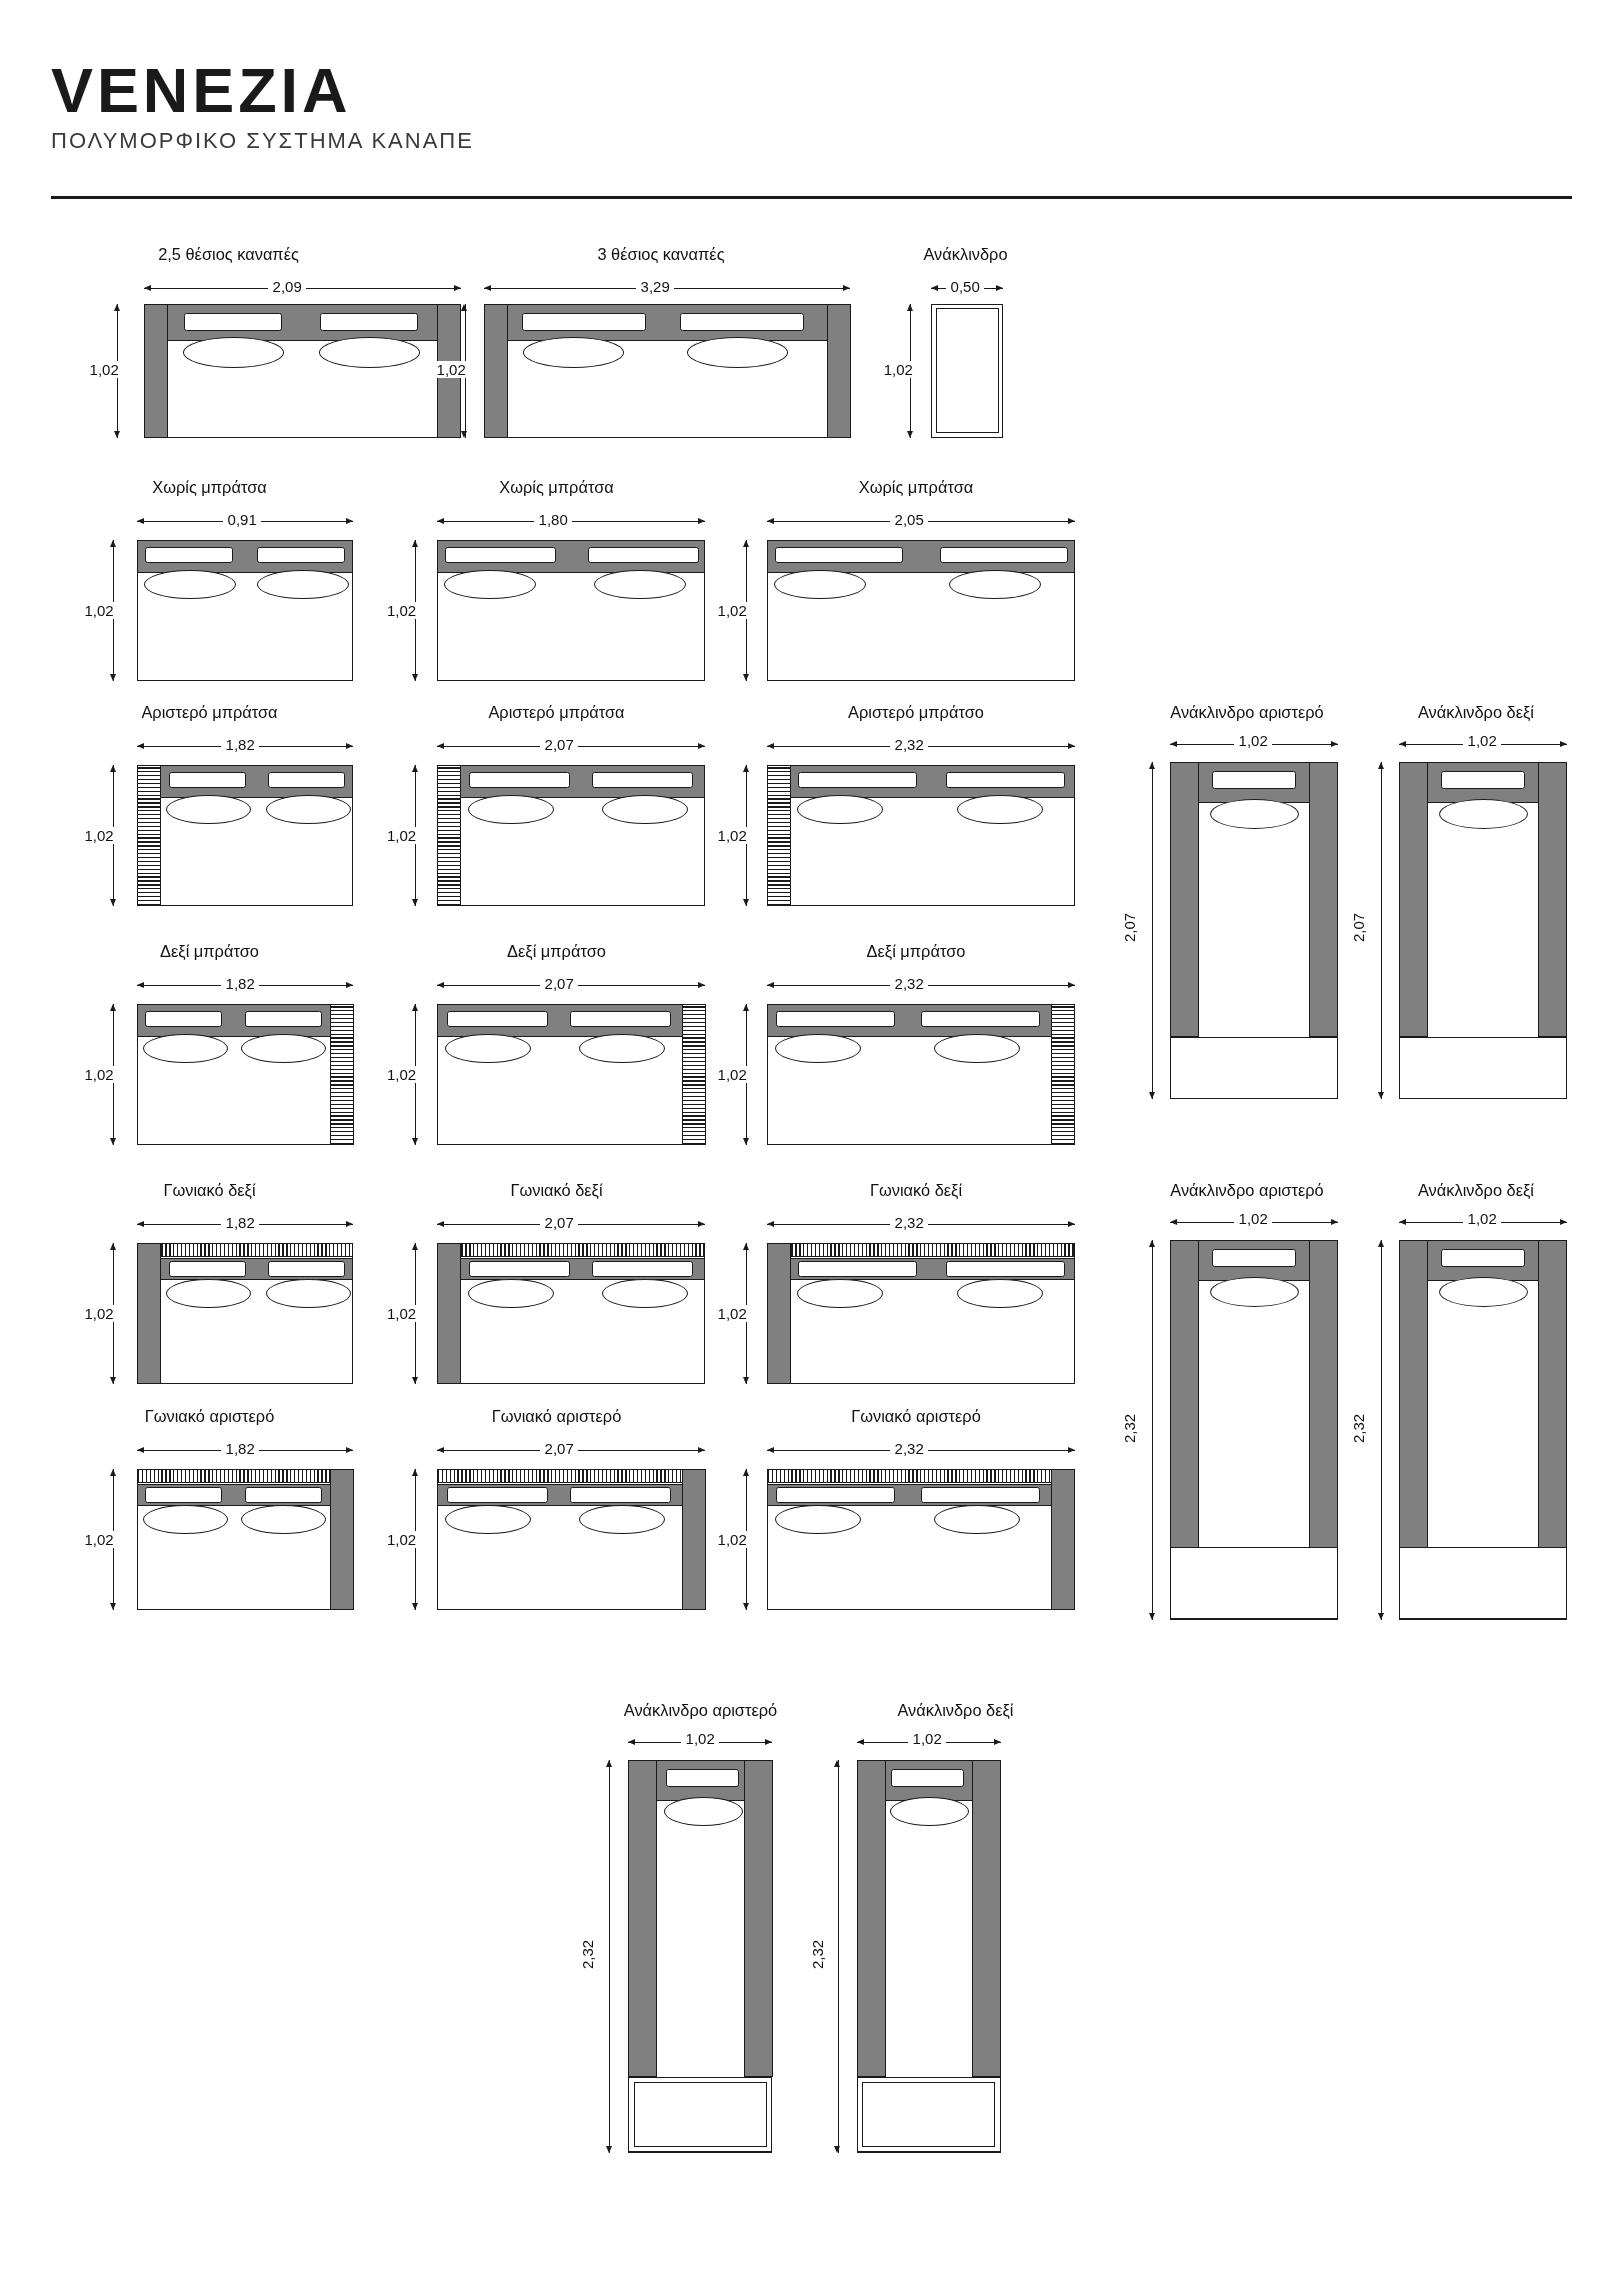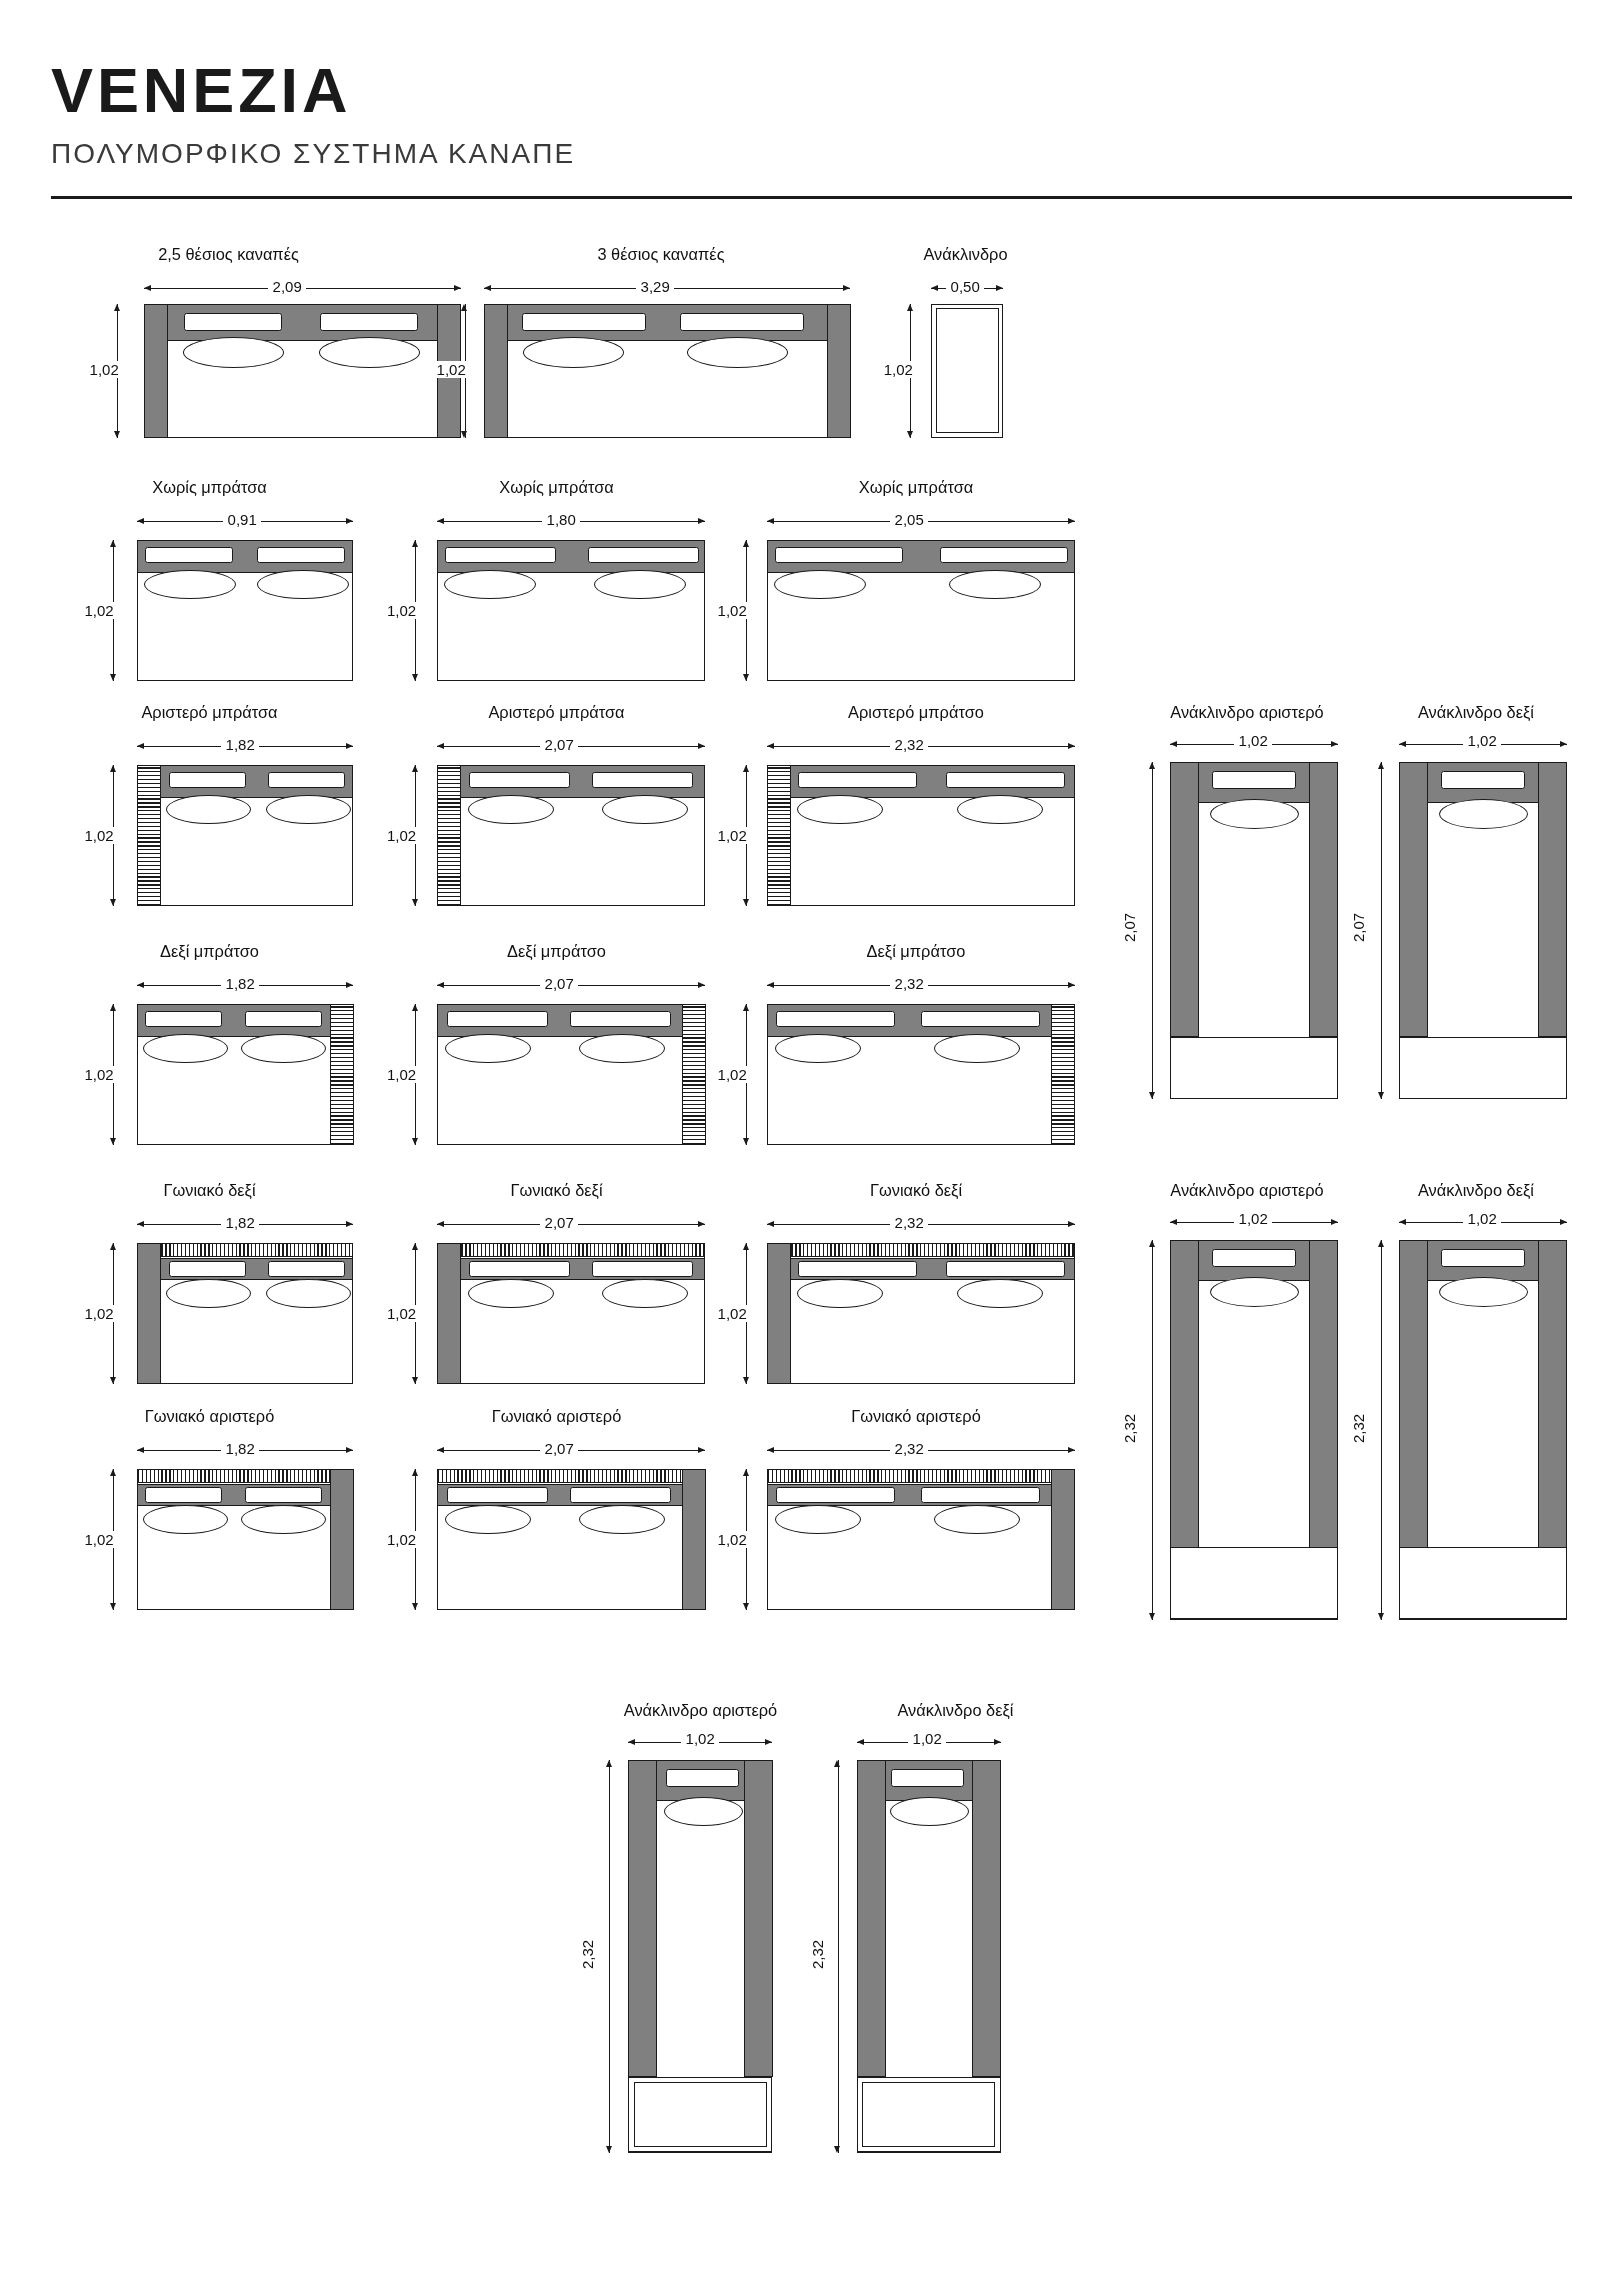--- a/index.html
+++ b/index.html
@@ -13,21 +13,21 @@
     overflow:hidden;
   }
 
   
   #header { position:absolute; left:51px; top:59px; width:1521px; }
   #brand-title {
     font-size:63px; font-weight:bold; letter-spacing:3.9px; line-height:1.0;
     color:#1a1a1a;
   }
   #brand-subtitle {
-    font-size:28px; letter-spacing:2px; color:#3a3a3a; margin-top:16px;
+    font-size:22px; letter-spacing:2px; color:#3a3a3a; margin-top:6px;
   }
   #header-rule {
     position:absolute; left:51px; top:196px; width:1521px; height:2.6px;
     background:#1a1a1a;
   }
 
   
   .fig { position:absolute; }
   .fig-title {
     position:absolute; left:0; right:0; top:0;
@@ -187,21 +187,21 @@
     <div class="pillow" style="left:185px; top:69px; width:88px; height:16.4px;"></div>
     <div class="ell" style="left:72px; top:92px; width:92px; height:29.4px;"></div>
     <div class="ell" style="left:185px; top:92px; width:92px; height:29.4px;"></div>
   </div>
 </div>
 
 <div class="fig" style="left:406px; top:478px; width:301px; height:222px;">
   <div class="fig-title">Χωρίς μπράτσα</div>
   <div class="draw">
     <div class="dim-h" style="left:31px; top:43px; width:268px;"></div>
-    <div class="dim-label" style="left:136px; top:33px;text-align:center;">1,80</div>
+    <div class="dim-label" style="left:128px; top:33px;text-align:center;">1,80</div>
     <div class="dim-v" style="left:9.2px; top:62px; height:141px;"></div>
     <div class="dim-label" style="left:-23.6px; top:124px;">1,02</div>
 
     <div class="body" style="left:31px; top:62px; width:268px; height:141px;"></div>
     <div class="back" style="left:31px; top:62px; width:268px; height:33px;"></div>
     <div class="pillow" style="left:39px; top:69px; width:111px; height:16.4px;"></div>
     <div class="pillow" style="left:182px; top:69px; width:111px; height:16.4px;"></div>
     <div class="ell" style="left:38px; top:92px; width:92px; height:29.4px;"></div>
     <div class="ell" style="left:188px; top:92px; width:92px; height:29.4px;"></div>
   </div>

